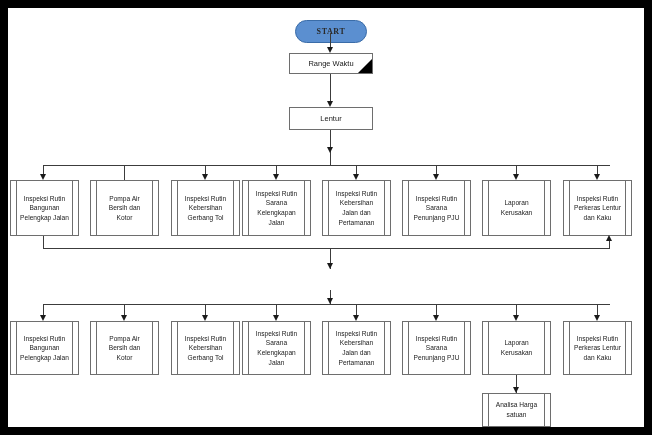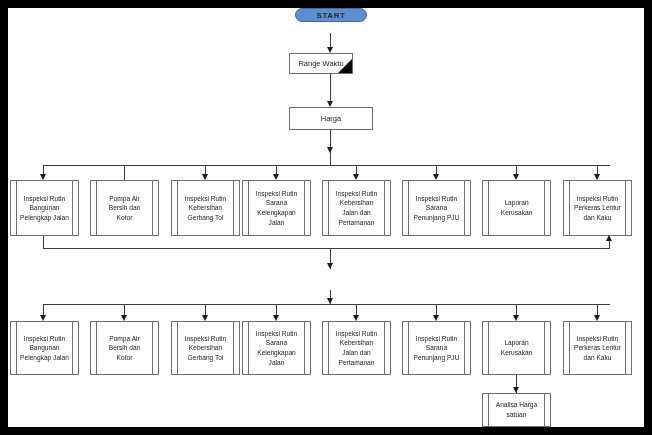--- a/index.html
+++ b/index.html
@@ -127,37 +127,37 @@
 
 <div id="canvas">
 
   <div class="frame-border frame-top"></div>
   <div class="frame-border frame-bottom"></div>
   <div class="frame-border frame-left"></div>
   <div class="frame-border frame-right"></div>
 
   <div class="stage">
 
-    <div class="node start-node" style="left:287px; top:0px; width:72px; height:14px;">
+    <div class="node start-node" style="left:287px; top:12px; width:72px; height:23px;font-family:Liberation Serif, serif;">
       <span class="txt">START</span>
     </div>
 
     <div class="ln ln-v" style="left:322px; top:25px; height:16px;"></div>
     <div class="arrow-down" style="left:319px; top:39px;"></div>
 
-    <div class="node proc-node" style="left:281px; top:45px; width:64px; height:21px;text-align:center;">
+    <div class="node proc-node" style="left:281px; top:45px; width:84px; height:21px;text-align:center;">
       <span class="txt">Range Waktu</span>
       <span class="corner-tri"></span>
     </div>
 
     <div class="ln ln-v" style="left:322px; top:66px; height:29px;"></div>
     <div class="arrow-down" style="left:319px; top:93px;"></div>
 
     <div class="node proc-node" style="left:281px; top:99px; width:84px; height:23px;">
-      <span class="txt">Harga</span>
+      <span class="txt">Lentur</span>
     </div>
 
     <div class="ln ln-v" style="left:322px; top:122px; height:35px;"></div>
     <div class="arrow-down" style="left:319px; top:139px;"></div>
 
     <div class="ln ln-h" style="left:35px; top:157px; width:567px;"></div>
 
     <div class="ln ln-v" style="left:35px;  top:157px; height:11px;"></div>
     <div class="arrow-down" style="left:32px;  top:166px;"></div>
     <div class="ln ln-v" style="left:116px; top:157px; height:17px;"></div>

